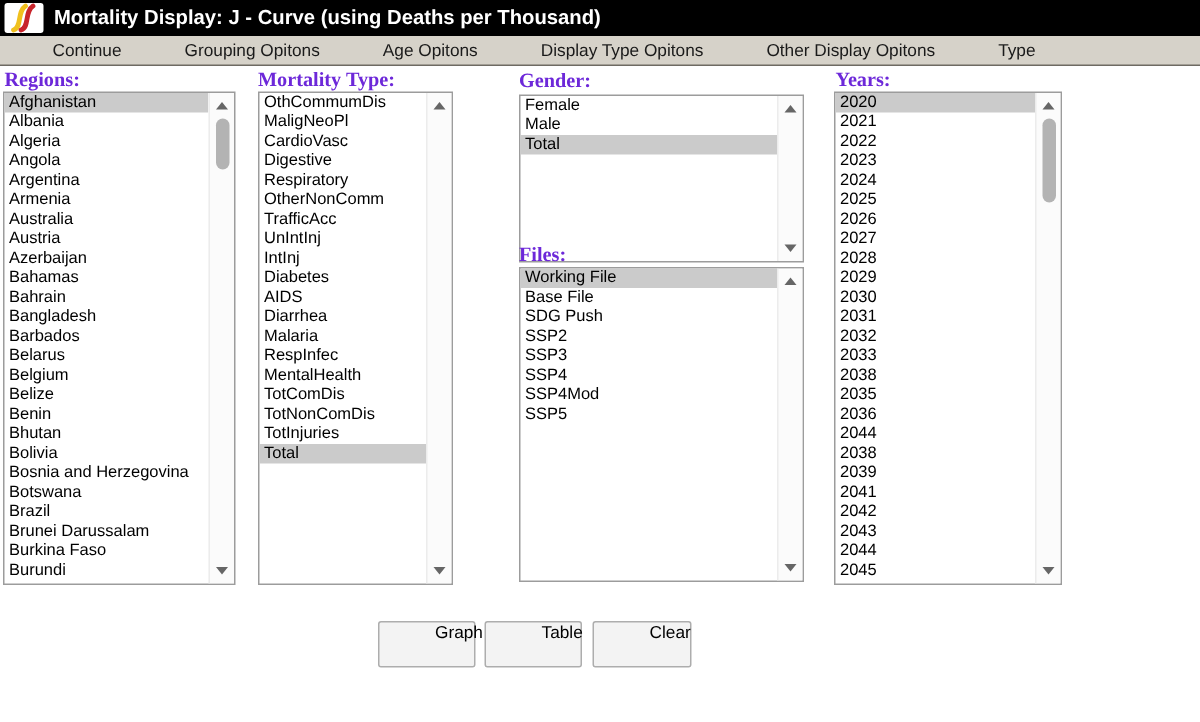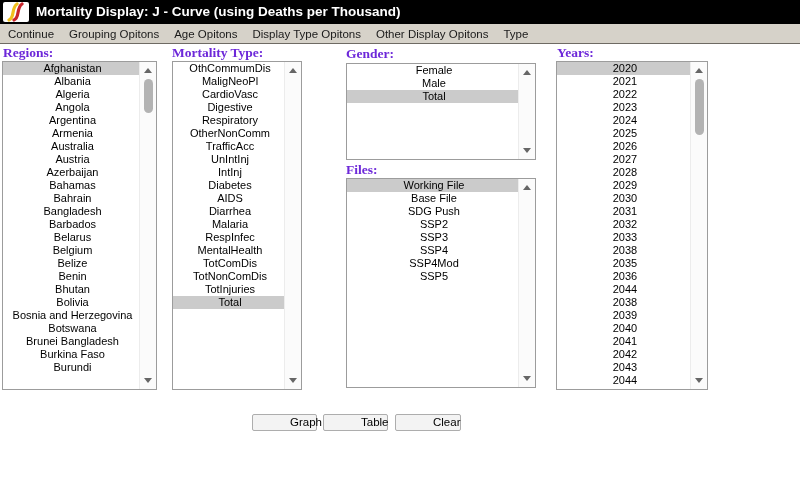--- a/index.html
+++ b/index.html
@@ -12,49 +12,49 @@
   .logo{position:absolute;left:3px;top:2px;width:26px;height:20px;background:#fff;
         border-radius:2px;display:flex;align-items:center;justify-content:center;}
   .title{position:absolute;left:36px;top:0;height:24px;line-height:24px;
          color:var(--color-title_text,#fff);font-weight:bold;font-size:13.5px;white-space:nowrap;}
 
   
   .menubar{position:absolute;left:0;top:24px;width:800px;height:20px;
            background:var(--color-menubar_bg,#d6d2c9);
            border-bottom:1px solid var(--color-menubar_border,#6e6a63);
            display:flex;align-items:center;padding-left:8px;box-sizing:border-box;}
-  .menu-item{font-size:11.5px;color:#1a1a1a;margin-right:15px;white-space:nowrap;cursor:default;}
+  .menu-item{font-size:11.5px;color:#1a1a1a;margin-right:15px;white-space:nowrap;cursor:default;margin-left:27px;}
 
   
   .label{position:absolute;font-family:"Liberation Serif",serif;font-weight:bold;
          font-size:13.5px;color:#6d28d9;white-space:nowrap;}
 
   
   .listbox{position:absolute;background:#fff;border:1px solid var(--color-listbox_border,#9c9c9c);
            box-sizing:border-box;overflow:hidden;}
-  .items{position:absolute;left:0;top:0;right:17px;bottom:0;overflow:hidden;text-align:center;}
+  .items{position:absolute;left:0;top:0;right:17px;bottom:0;overflow:hidden;}
   .opt{font-size:11px;line-height:13px;height:13px;padding-left:3px;
        white-space:nowrap;color:#000;cursor:default;}
   .opt.selected{background:var(--color-selection,#cbcbcb);}
 
   
   .scrollbar{position:absolute;top:0;right:0;bottom:0;width:17px;
              background:#fbfbfb;border-left:1px solid #ececec;box-sizing:border-box;}
   .sb-arrow{position:absolute;left:0;width:16px;height:15px;}
   .sb-arrow.up{top:1px;}
   .sb-arrow.down{bottom:1px;}
   .sb-arrow::after{content:"";position:absolute;left:4px;
                    border-left:4px solid transparent;border-right:4px solid transparent;}
   .sb-arrow.up::after{top:5px;border-bottom:5px solid var(--color-scrollbar_arrow,#666);}
   .sb-arrow.down::after{top:5px;border-top:5px solid var(--color-scrollbar_arrow,#666);}
   .sb-thumb{position:absolute;left:3.5px;width:9px;border-radius:5px;
             background:var(--color-scrollbar_thumb,#b3b3b3);}
 
   
-  .btn{position:absolute;height:17px;line-height:15px;text-align:right;
+  .btn{position:absolute;height:31px;line-height:15px;text-align:right;
        background:var(--color-button_bg,#f3f3f3);
        border:1px solid var(--color-button_border,#adadad);border-radius:2px;
        font-size:11.5px;color:#000;box-sizing:border-box;cursor:default;padding-left:37px;}
 </style>
 </head>
 <body>
 
 <div class="app">
 
   <div class="titlebar">
@@ -93,21 +93,22 @@
         <div class="opt">Bangladesh</div>
         <div class="opt">Barbados</div>
         <div class="opt">Belarus</div>
         <div class="opt">Belgium</div>
         <div class="opt">Belize</div>
         <div class="opt">Benin</div>
         <div class="opt">Bhutan</div>
         <div class="opt">Bolivia</div>
         <div class="opt">Bosnia and Herzegovina</div>
         <div class="opt">Botswana</div>
-        <div class="opt">Brunei Bangladesh</div>
+        <div class="opt">Brazil</div>
+        <div class="opt">Brunei Darussalam</div>
         <div class="opt">Burkina Faso</div>
         <div class="opt">Burundi</div>
       </div>
     <div class="scrollbar">
       <div class="sb-arrow up"></div>
       <div class="sb-thumb" style="top:17px;height:34px"></div>
       <div class="sb-arrow down"></div>
     </div>
   </div>
 
@@ -134,21 +135,21 @@
         <div class="opt">TotInjuries</div>
         <div class="opt selected">Total</div>
       </div>
     <div class="scrollbar">
       <div class="sb-arrow up"></div>
       <div class="sb-arrow down"></div>
     </div>
   </div>
 
   <div class="label" style="left:346px;top:46px">Gender:</div>
-  <div class="listbox" style="left:346px;top:63px;width:190px;height:97px">
+  <div class="listbox" style="left:346px;top:63px;width:190px;height:112px">
     <div class="items">
         <div class="opt">Female</div>
         <div class="opt">Male</div>
         <div class="opt selected">Total</div>
       </div>
     <div class="scrollbar">
       <div class="sb-arrow up"></div>
       <div class="sb-arrow down"></div>
     </div>
   </div>
@@ -187,21 +188,20 @@
         <div class="opt">2030</div>
         <div class="opt">2031</div>
         <div class="opt">2032</div>
         <div class="opt">2033</div>
         <div class="opt">2038</div>
         <div class="opt">2035</div>
         <div class="opt">2036</div>
         <div class="opt">2044</div>
         <div class="opt">2038</div>
         <div class="opt">2039</div>
-        <div class="opt">2040</div>
         <div class="opt">2041</div>
         <div class="opt">2042</div>
         <div class="opt">2043</div>
         <div class="opt">2044</div>
         <div class="opt">2045</div>
       </div>
     <div class="scrollbar">
       <div class="sb-arrow up"></div>
       <div class="sb-thumb" style="top:17px;height:56px"></div>
       <div class="sb-arrow down"></div>

